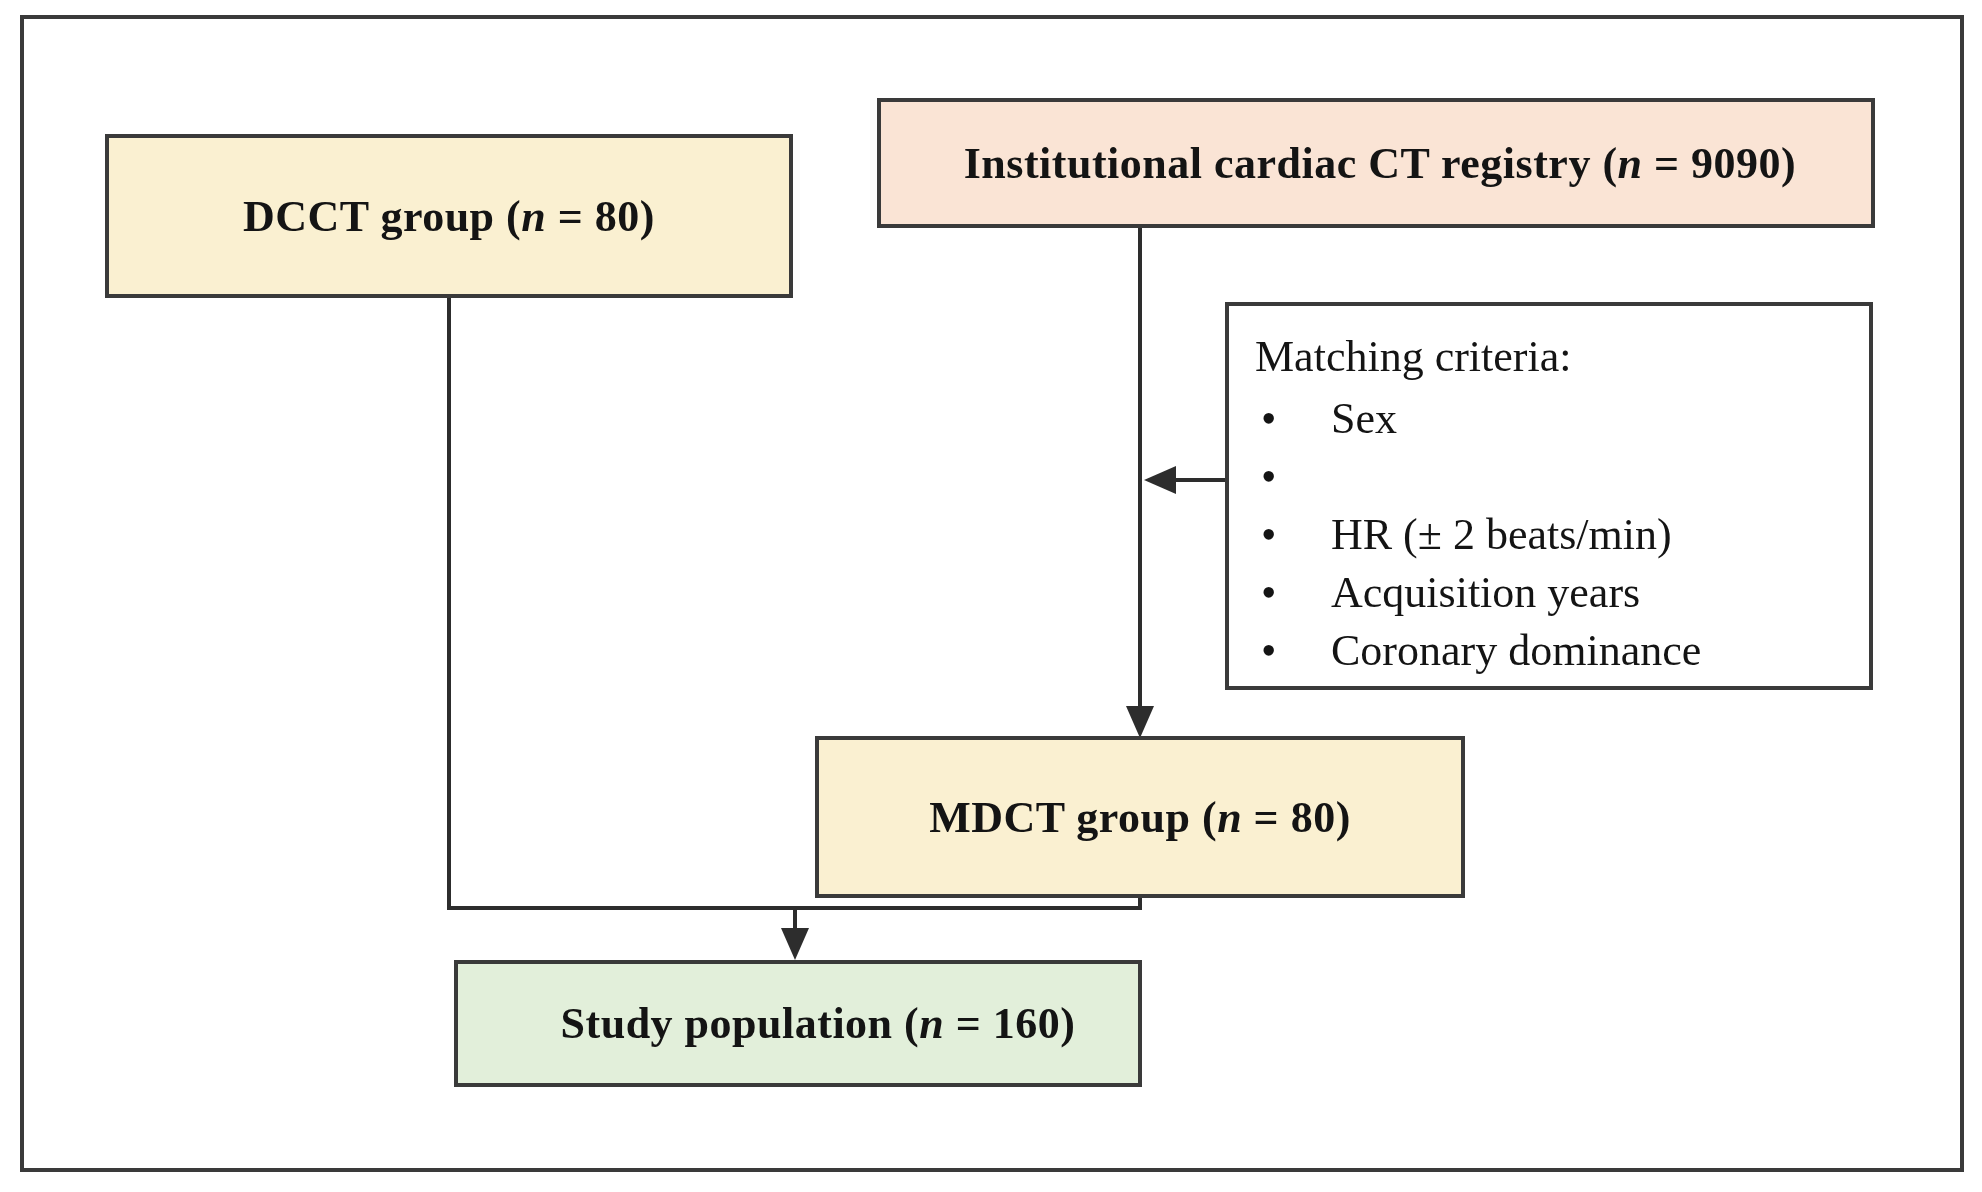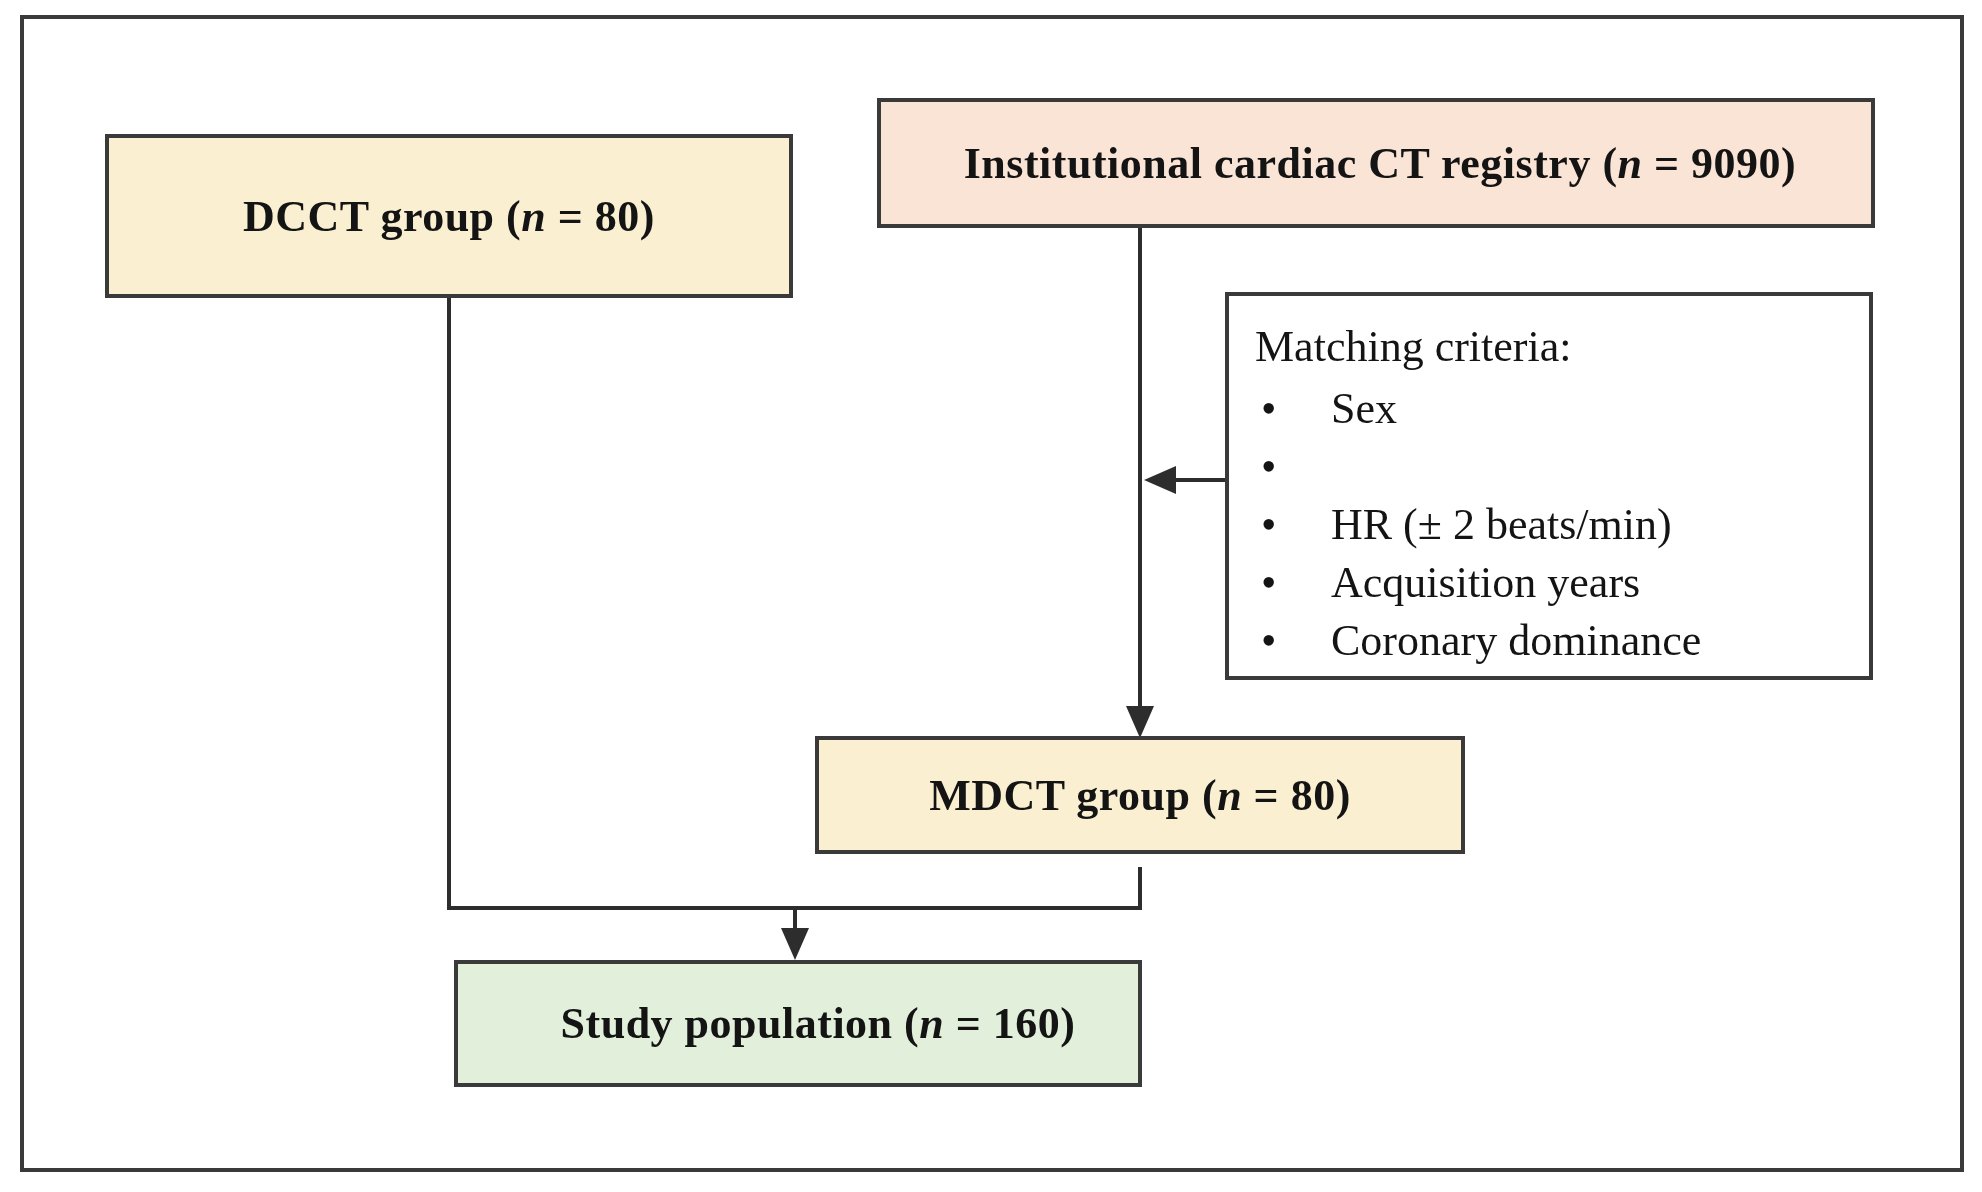--- a/index.html
+++ b/index.html
@@ -44,31 +44,31 @@
     left: 105px; top: 98px; width: 688px; height: 164px;
     background: var(--box-yellow, #FAF0D1);
     margin-top: 36px;
   }
   #box-registry {
     left: 877px; top: 98px; width: 998px; height: 130px;
     background: var(--box-pink, #FAE4D5);
     padding-left: 8px;
   }
   #box-mdct {
-    left: 815px; top: 736px; width: 650px; height: 118px;
+    left: 815px; top: 736px; width: 650px; height: 162px;
     background: var(--box-yellow, #FAF0D1);
   }
   #box-study {
     left: 454px; top: 960px; width: 688px; height: 127px;
     background: var(--box-green, #E2EFDA);
     padding-left: 40px;
   }
   #box-matching {
     position: absolute;
-    left: 1225px; top: 292px; width: 648px; height: 388px;
+    left: 1225px; top: 302px; width: 648px; height: 388px;
     box-sizing: border-box;
     border: 4px solid var(--border, #3a3a3a);
     background: #ffffff;
     font-size: 44px;
     line-height: 58px;
     padding: 22px 10px 0 26px;
     z-index: 2;
   }
   #box-matching .mc-title {
     display: block;

